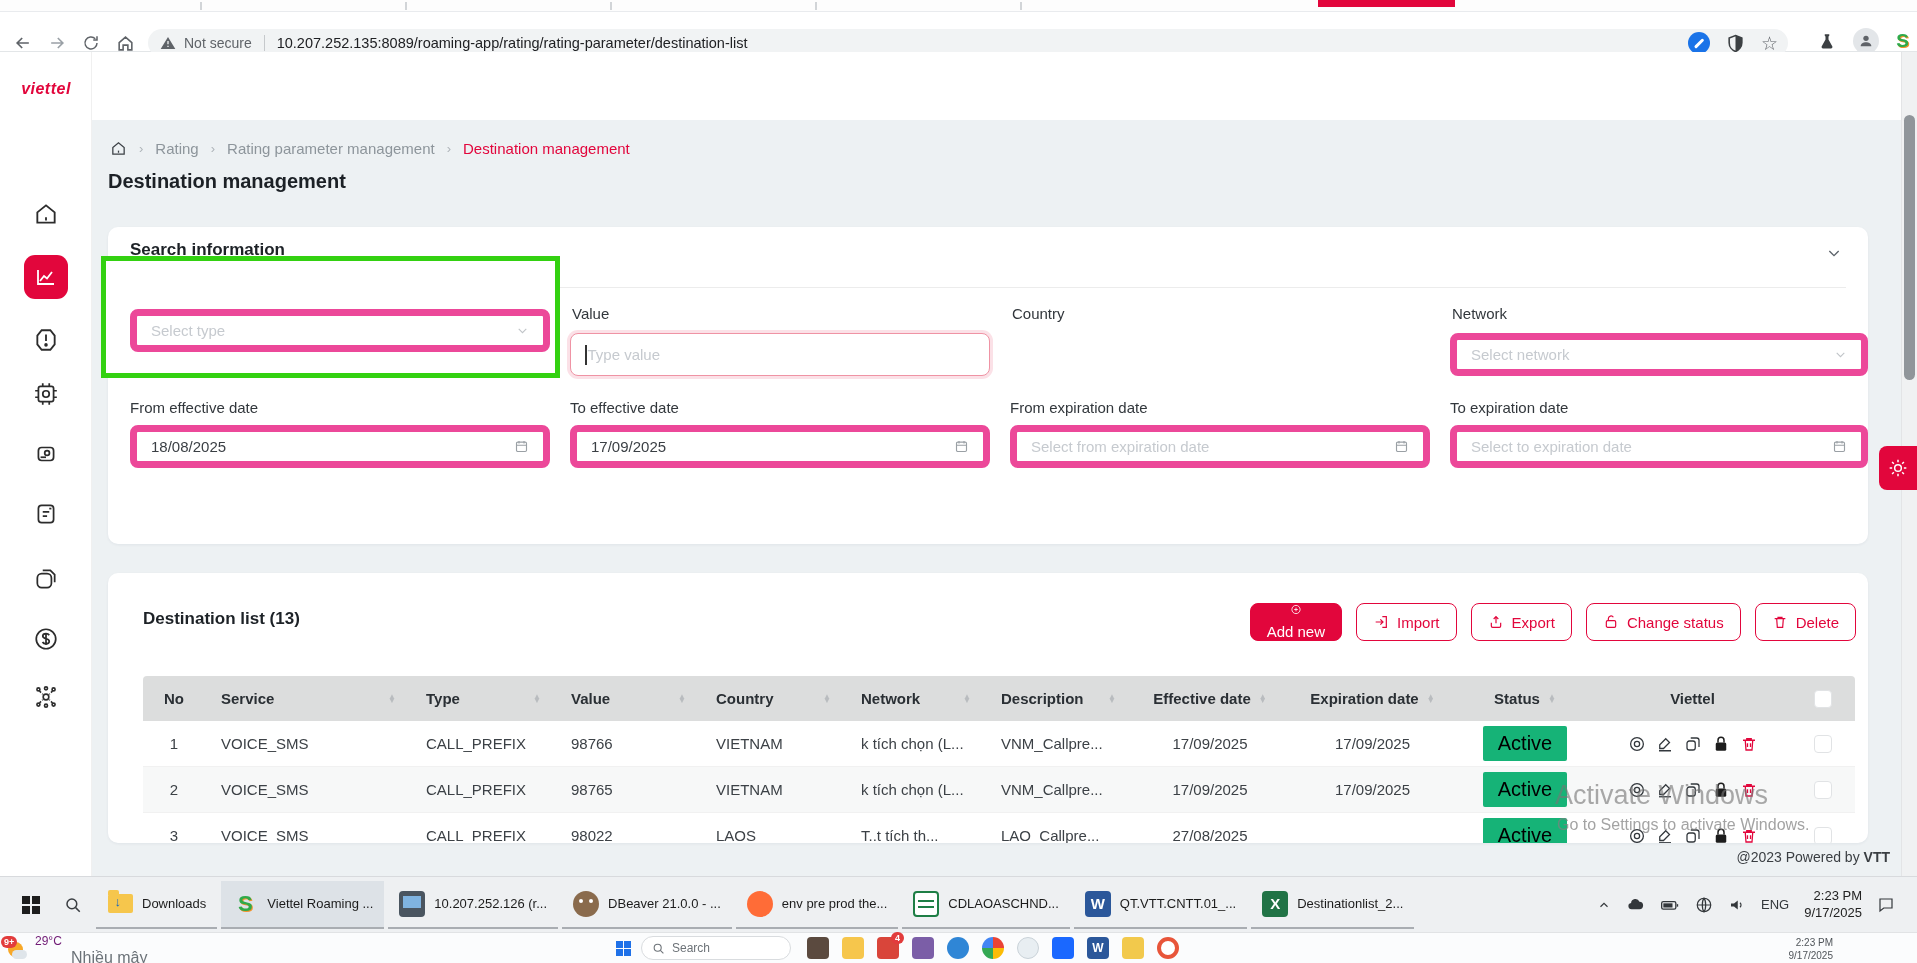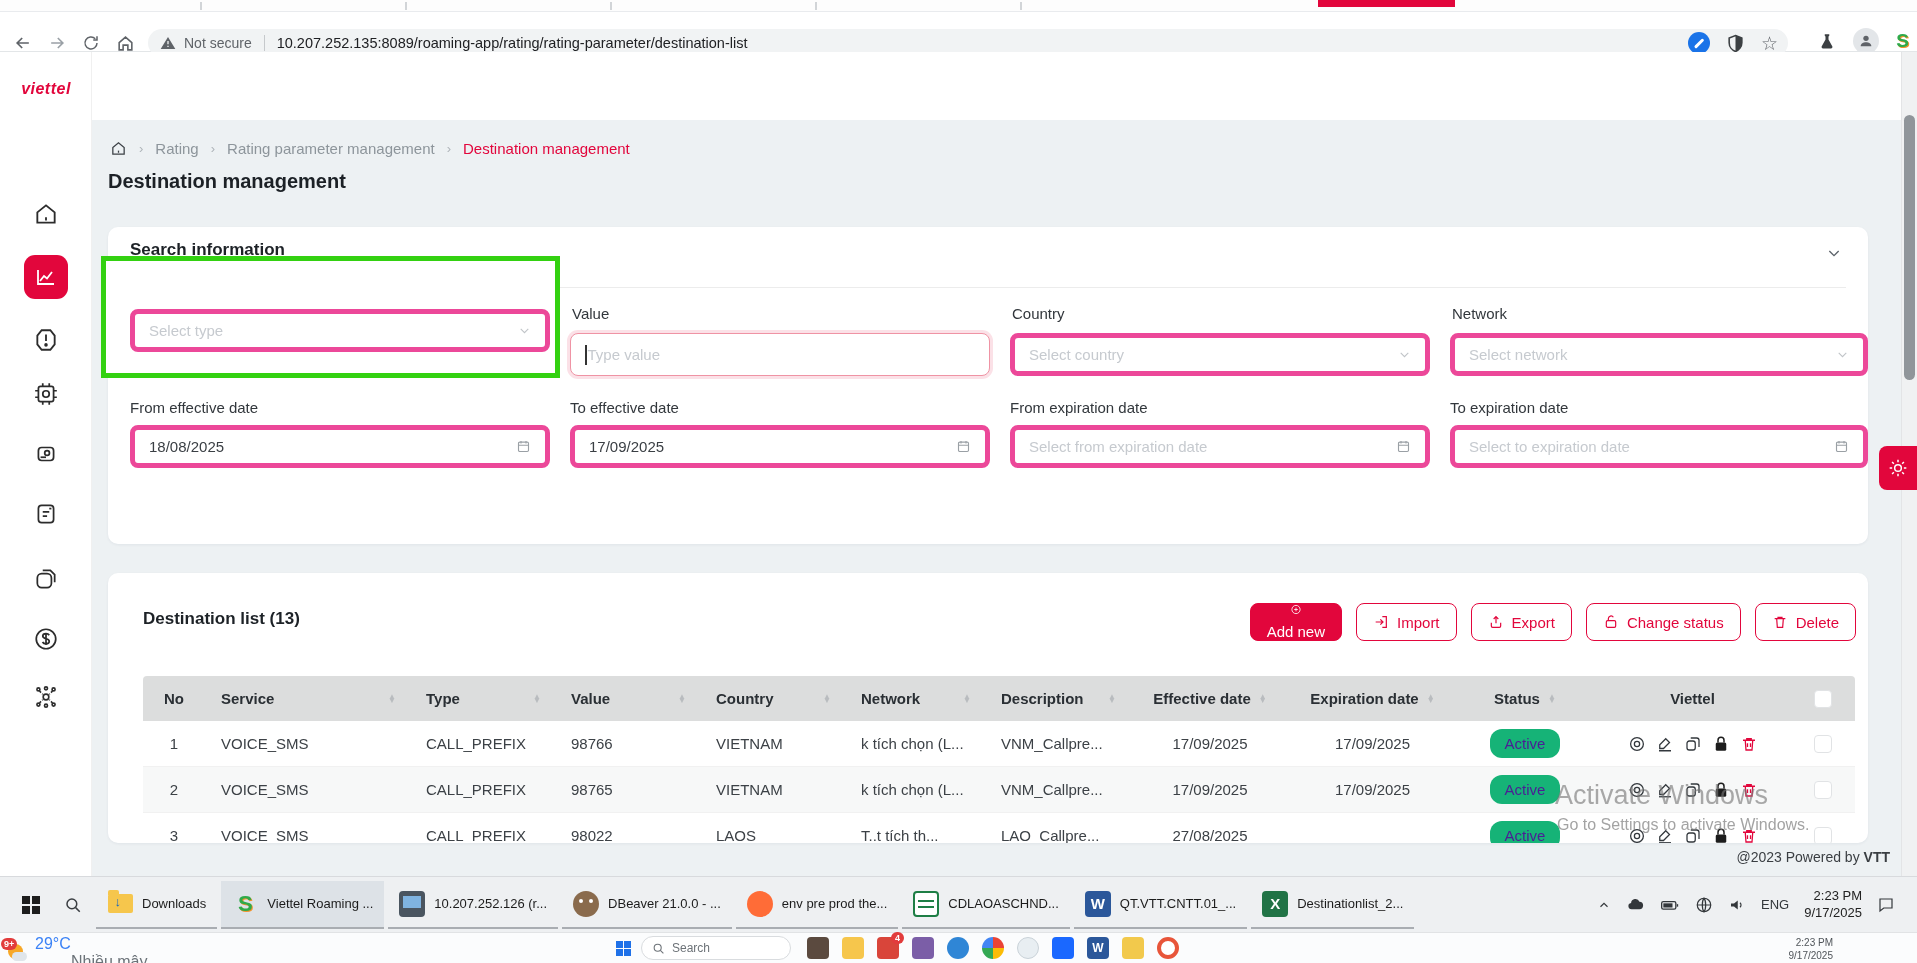--- a/index.html
+++ b/index.html
@@ -44,21 +44,21 @@
   .page-title{position:absolute;left:108px;top:170px;z-index:2;font-size:20px;font-weight:bold;color:#1c2126;}
 
   .card{position:absolute;left:108px;width:1760px;background:#fff;border-radius:10px;box-shadow:0 1px 3px rgba(20,40,60,.06);z-index:2;}
   .card1{top:227px;height:317px;}
   .card2{top:573px;height:270px;overflow:hidden;}
   .card-title{position:absolute;left:22px;top:13px;font-size:17px;font-weight:bold;color:#1d2227;}
   .collapse-chev{position:absolute;right:26px;top:18px;color:#5c636a;}
   .card-divider{position:absolute;left:22px;right:22px;top:60px;height:1px;background:#ececec;}
 
   .flabel{position:absolute;font-size:15px;color:#32373c;z-index:3;}
-  .fbox{position:absolute;height:43px;border:5px solid #ec4899;border-radius:8px;background:#fff;display:flex;align-items:center;
+  .fbox{position:absolute;height:43px;border:7px solid #ec4899;border-radius:8px;background:#fff;display:flex;align-items:center;
         padding:0 14px;font-size:15px;color:#c6cacf;z-index:3;}
   .fbox .chev{margin-left:auto;color:#c0c4c8;}
   .fbox .cal{margin-left:auto;color:#9aa0a5;}
   .fbox.hasval{color:#3a3f44;}
   .fbox.focused{border:1.5px solid #ef93a4;box-shadow:0 0 0 3px rgba(226,6,60,.12);}
   .caret{display:inline-block;width:1.5px;height:20px;background:#333;margin-right:1px;}
 
   .green-annot{position:absolute;left:101px;top:256px;width:459px;height:122px;background:#fff;border:5px solid #33d111;z-index:6;}
   .on-green{z-index:7;}
 
@@ -73,21 +73,21 @@
   
   .tbl{position:absolute;left:35px;top:103px;width:1712px;font-size:15px;color:#3c4146;}
   .trow{display:grid;grid-template-columns:62px 205px 145px 145px 145px 140px 145px 160px 165px 140px 195px 65px;align-items:center;}
   .thead{background:#dcdddd;height:45px;font-weight:bold;color:#2a2f34;border-radius:4px 4px 0 0;}
   .tr{height:46px;background:#fff;border-bottom:1px solid #f1f1f1;}
   .tr.alt{background:#f7f8f8;}
   .c{padding-left:16px;display:flex;align-items:center;white-space:nowrap;overflow:hidden;}
   .c.center{justify-content:center;padding-left:0;}
   .sort{display:inline-flex;flex-direction:column;line-height:4px;font-size:8px;color:#b9bcbf;margin-left:auto;margin-right:14px;}
   .sort.tight{margin-left:8px;margin-right:0;}
-  .badge{display:inline-block;background:#16b377;color:#4c1d95;border-radius:12px;padding:6px 15px;font-size:15px;}
+  .badge{display:inline-block;background:#16b377;color:#000000;border-radius:2px;padding:6px 15px;font-size:20px;}
   .acticons{display:flex;gap:10px;align-items:center;justify-content:center;width:100%;}
   .aic{width:18px;height:18px;color:#33383d;}
   .aic.red{color:#e2063c;}
   .cbox{width:18px;height:18px;border:1.5px solid #e1e3e5;border-radius:4px;background:#fff;}
 
   .watermark{position:absolute;left:1555px;top:780px;z-index:8;color:rgba(118,118,118,.62);font-size:27px;white-space:nowrap;}
   .watermark2{position:absolute;left:1557px;top:816px;z-index:8;color:rgba(128,128,128,.72);font-size:16px;white-space:nowrap;}
   .footer{position:absolute;right:27px;top:849px;z-index:3;font-size:14px;color:#3a3e42;}
   .footer b{font-weight:bold;}
 
@@ -124,21 +124,21 @@
   .tray-time{font-size:13px;text-align:right;line-height:1.3;color:#222;}
   .lang{font-size:13px;}
 
   .taskbar2{position:absolute;left:0;top:932px;width:100%;height:31px;background:#fbfcfd;border-top:1px solid #e1e3e5;z-index:30;}
   .weather{position:absolute;left:6px;top:2px;display:flex;align-items:center;gap:7px;}
   .sunic{position:relative;width:22px;height:22px;}
   .sunic .sun{position:absolute;left:2px;top:2px;width:15px;height:15px;border-radius:50%;background:#f7a828;}
   .sunic .cld{position:absolute;left:6px;top:10px;width:15px;height:9px;border-radius:6px;background:#dfe5ea;}
   .wbadge{position:absolute;left:-5px;top:-4px;background:#e23c3c;color:#fff;border-radius:8px;font-size:9px;padding:1px 3px;font-weight:bold;}
   .wtxt{display:flex;flex-direction:column;line-height:1.15;}
-  .wtemp{font-size:16px;color:#3b82f6;}
+  .wtemp{font-size:12px;color:#701a75;}
   .wdesc{font-size:16px;color:#6b7278;padding-left:36px;}
   .tb2-center{position:absolute;left:616px;top:3px;display:flex;align-items:center;gap:10px;}
   .winflag{display:grid;grid-template-columns:7px 7px;grid-template-rows:7px 7px;gap:1px;}
   .winflag i{background:#1f71e8;}
   .srchpill{width:150px;height:24px;border:1px solid #d9dcdf;border-radius:12px;background:#fff;display:flex;align-items:center;gap:7px;
             padding:0 10px;font-size:12px;color:#6d7378;}
   .dock{display:flex;align-items:center;gap:13px;margin-left:6px;}
   .dock .di{width:22px;height:22px;border-radius:4px;position:relative;display:flex;align-items:center;justify-content:center;color:#fff;font-size:12px;font-weight:bold;}
   .di-badge{position:absolute;right:-5px;top:-5px;background:#e23c3c;color:#fff;border-radius:8px;font-size:9px;padding:1px 4px;}
   .tb2-time{position:absolute;right:84px;top:4px;font-size:10px;color:#50555a;text-align:right;line-height:1.25;}
@@ -324,28 +324,20 @@
     </div>
     <div class="card-divider"></div>
 
     <div class="flabel" style="left:464px;top:78px">Value</div>
     <div class="flabel" style="left:904px;top:78px">Country</div>
     <div class="flabel" style="left:1344px;top:78px">Network</div>
 
     <div class="fbox focused" style="left:462px;top:106px;width:420px">
       <span class="caret"></span>
       <span>Type value</span>
-    </div>
-    <div class="fbox" style="left:902px;top:106px;width:420px">
-      <span>Select country</span>
-      <span class="chev">
-        <svg width="13" height="13" viewBox="0 0 24 24" fill="none" stroke="currentColor" stroke-width="2">
-            <path d="M5 9l7 7 7-7"></path>
-          </svg>
-      </span>
     </div>
     <div class="fbox" style="left:1342px;top:106px;width:418px">
       <span>Select network</span>
       <span class="chev">
         <svg width="13" height="13" viewBox="0 0 24 24" fill="none" stroke="currentColor" stroke-width="2">
             <path d="M5 9l7 7 7-7"></path>
           </svg>
       </span>
     </div>
 

